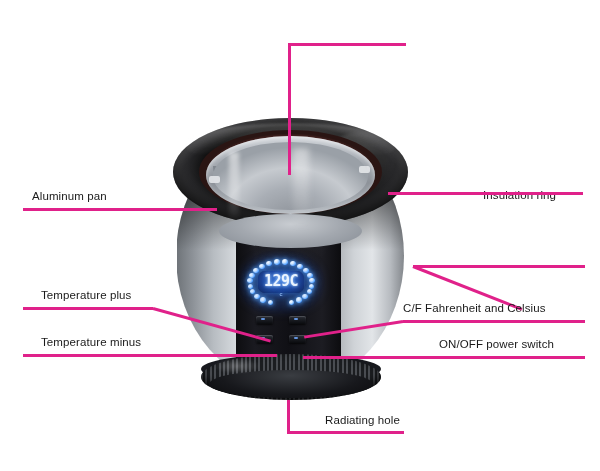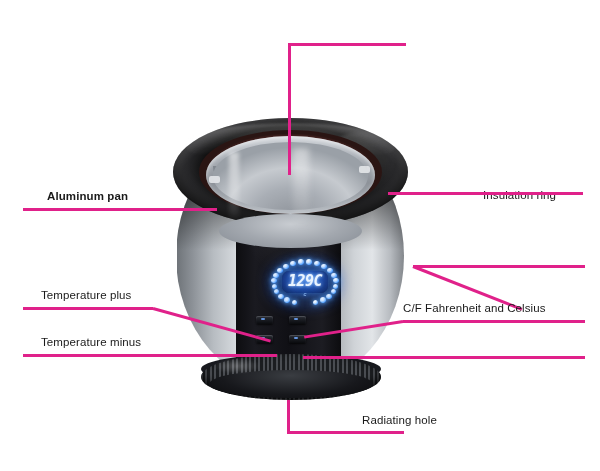--- a/index.html
+++ b/index.html
@@ -124,21 +124,21 @@
     border-top-right-radius:48px 18px;
     border-bottom-left-radius:52px 30px;
     border-bottom-right-radius:52px 30px;
   }
   .panel-shine{
     position:absolute;left:68px;top:100px;width:95px;height:60px;
     background:radial-gradient(ellipse at 50% 0%, rgba(255,255,255,.10), rgba(255,255,255,0) 70%);
   }
 
   
-  .display{position:absolute;left:96px;top:140px;width:72px;height:50px;font-style:italic;}
+  .display{position:absolute;left:72px;top:140px;width:72px;height:50px;}
   .disp-glow{
     position:absolute;left:-8px;top:-7px;width:88px;height:64px;
     background:radial-gradient(ellipse at 50% 50%, rgba(70,140,255,.45), rgba(40,90,220,.16) 55%, rgba(0,0,0,0) 78%);
     filter:blur(3px);
   }
   .dot{position:absolute;width:5.4px;height:5.4px;border-radius:50%;
     background:radial-gradient(circle at 35% 30%, #ffffff 0%, #cfe6ff 35%, #5aa6ff 70%, #1f63d8 100%);
     box-shadow:0 0 4px #5ea8ff,0 0 8px rgba(70,150,255,.75);}
   .disp-face{
     position:absolute;left:13px;top:13px;width:46px;height:22px;
@@ -264,36 +264,37 @@
     <div class="clip" style="left:36px;top:58px;"></div>
     <div class="clip" style="left:186px;top:48px;"></div>
   </div>
 
   <div class="line lh" style="left:288px;top:43px;width:118px;"></div>
   <div class="line lv" style="left:288px;top:43px;height:132px;"></div>
 
   <div class="label" style="left:483px;top:189px;">Insulation ring</div>
   <div class="line lh" style="left:388px;top:192px;width:195px;"></div>
 
-  <div class="label" style="left:47px;top:190px;font-weight:bold;">Aluminum pan</div>
+  <div class="label" style="left:32px;top:190px;">Aluminum pan</div>
   <div class="line lh" style="left:23px;top:208px;width:194px;"></div>
 
   <div class="line lh" style="left:413px;top:265px;width:172px;"></div>
   <div class="diag" style="left:413px;top:265px;width:117px;transform:rotate(21.5deg);"></div>
 
   <div class="label" style="left:41px;top:289px;">Temperature plus</div>
   <div class="line lh" style="left:23px;top:307px;width:130px;"></div>
   <div class="diag" style="left:153px;top:307px;width:122px;transform:rotate(15.5deg);"></div>
 
   <div class="label" style="left:403px;top:302px;">C/F Fahrenheit and Celsius</div>
   <div class="line lh" style="left:403px;top:320px;width:182px;"></div>
   <div class="diag" style="left:403px;top:320px;width:100px;transform:rotate(171deg);"></div>
 
   <div class="label" style="left:41px;top:336px;">Temperature minus</div>
   <div class="line lh" style="left:23px;top:354px;width:254px;"></div>
 
+  <div class="label" style="left:439px;top:338px;">ON/OFF power switch</div>
   <div class="line lh" style="left:303px;top:356px;width:282px;"></div>
 
-  <div class="label" style="left:325px;top:414px;margin-left:37px;">Radiating  hole</div>
+  <div class="label" style="left:325px;top:414px;">Radiating  hole</div>
   <div class="line lv" style="left:287px;top:400px;height:34px;"></div>
   <div class="line lh" style="left:287px;top:431px;width:117px;"></div>
 
 </div>
 
 </body></html>

